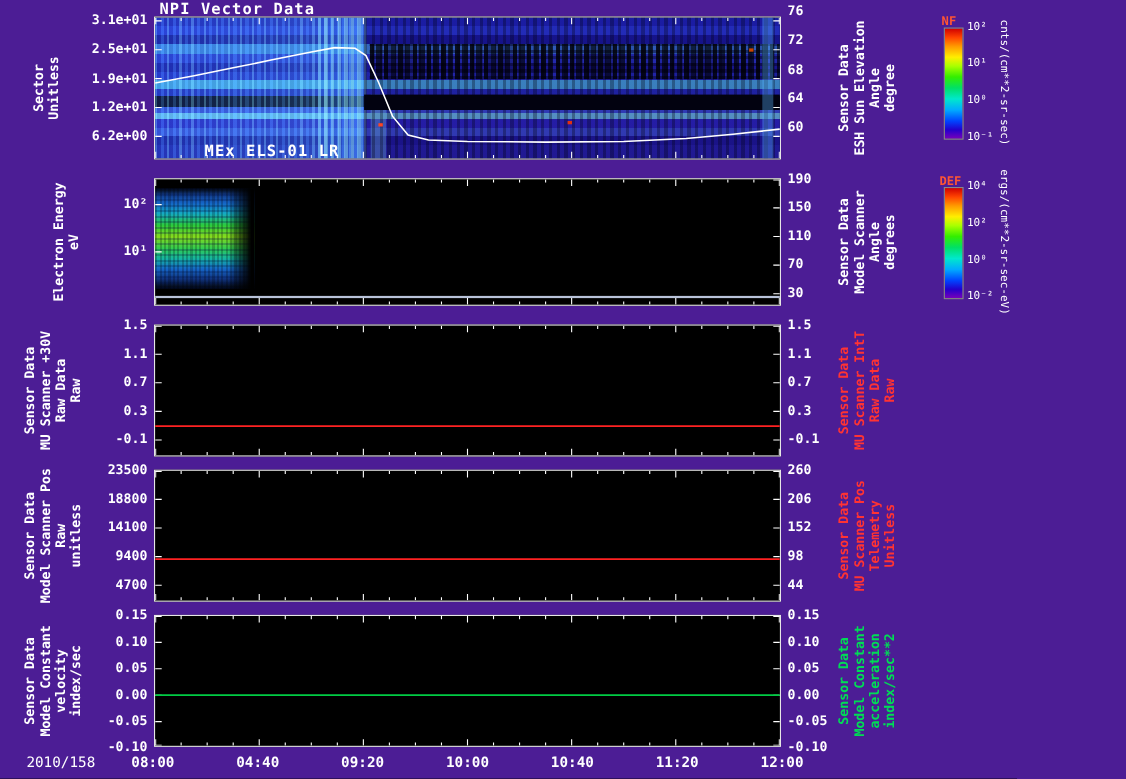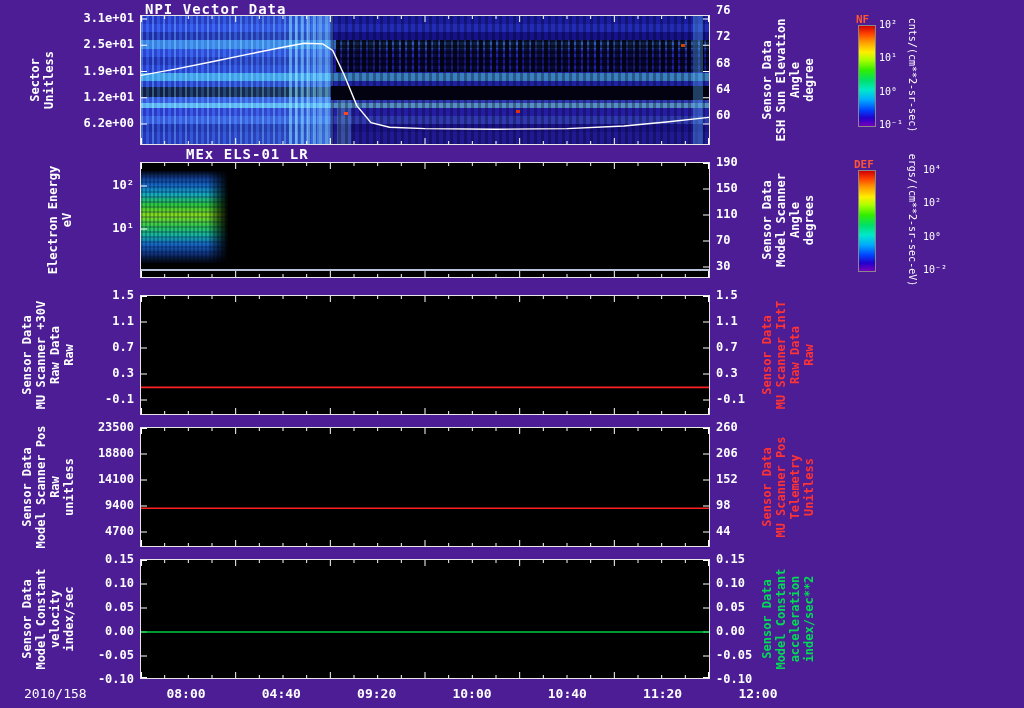--- a/index.html
+++ b/index.html
@@ -21,21 +21,21 @@
   .rlabel span{display:block;}
   .rlabel.units{transform:translate(-50%,-50%) rotate(90deg);font-size:10px;font-weight:normal;}
   .red{color:#ff3333;}
   .green{color:#00dd55;}
   .cbar-title{position:absolute;font-size:11px;font-weight:bold;color:#ff5533;}
   .cbar{position:absolute;width:16px;border:1px solid #888;
         background:linear-gradient(180deg,#d00000 0%,#ff4400 8%,#ff9900 16%,#ffee00 26%,
           #aaff00 34%,#33ee00 44%,#00e066 54%,#00e8cc 64%,#00aaff 74%,#0044ff 84%,
           #2200cc 92%,#7700bb 100%);}
   .xlabels{position:absolute;left:116px;top:686px;width:618px;display:flex;
-           justify-content:space-between;font-size:13px;font-weight:bold;margin-left:47px;}
+           justify-content:space-between;font-size:13px;font-weight:bold;}
   .xlabels span{width:46px;text-align:center;}
   .date{position:absolute;left:24px;top:686px;font-size:13px;font-weight:normal;}
 
   
   .npi-stripes{position:absolute;inset:0;background:linear-gradient(180deg,
     #2026c8 0px,#2026c8 8px,#2a3ae6 8px,#2a3ae6 16px,#181aa8 16px,#181aa8 24px,
     #3f8df0 24px,#3f8df0 33px,#2a3ae0 33px,#2a3ae0 41px,#1a1cb4 41px,#1a1cb4 49px,
     #2430d4 49px,#2430d4 57px,#49b4f4 57px,#49b4f4 65px,#2230cc 65px,#2230cc 71px,
     #04041a 71px,#04041a 81px,#3a55ea 81px,#3a55ea 87px,#70d0ff 87px,#70d0ff 92px,
     #2a2ad4 92px,#2a2ad4 100px,#3a55e8 100px,#3a55e8 108px,#191caa 108px,#191caa 116px,
@@ -182,21 +182,21 @@
   <div class="cbar-title" style="left:856px;top:13px;">NF</div>
   <div class="cbar" style="left:858px;top:25px;height:100px;"></div>
   <div class="ticks right cticks" style="left:879px;width:36px;top:18px;height:114px;">
       <span>10²</span>
       <span>10¹</span>
       <span>10⁰</span>
       <span>10⁻¹</span>
     </div>
   <div class="rlabel units" style="left:912px;top:75px;">cnts/(cm**2-sr-sec)</div>
 
-  <div class="title" style="left:145px;top:146px;padding-left:41px;">MEx ELS-01 LR</div>
+  <div class="title" style="left:145px;top:130px;padding-left:41px;">MEx ELS-01 LR</div>
 
   <div class="plot" id="plot-p2" style="top:162px;height:116px;">
     <div class="els-blob"></div>
     <div class="els-baseline"></div>
   <svg width="568" height="114">
         <line x1="0.5" y1="0" x2="0.5" y2="6" stroke="#fff" stroke-width="1"></line>
         <line x1="0.5" y1="108" x2="0.5" y2="114" stroke="#fff" stroke-width="1"></line>
         <line x1="23.666666666666664" y1="0" x2="23.666666666666664" y2="3" stroke="#fff" stroke-width="1"></line>
         <line x1="23.666666666666664" y1="111" x2="23.666666666666664" y2="114" stroke="#fff" stroke-width="1"></line>
         <line x1="47.33333333333333" y1="0" x2="47.33333333333333" y2="3" stroke="#fff" stroke-width="1"></line>
@@ -272,21 +272,21 @@
     </div>
   <div class="rlabel" style="left:788px;top:220px;">
       <span>Sensor Data</span>
       <span>Model Scanner</span>
       <span>Angle</span>
       <span>degrees</span>
     </div>
 
   <div class="cbar-title" style="left:854px;top:158px;">DEF</div>
   <div class="cbar" style="left:858px;top:170px;height:100px;"></div>
-  <div class="ticks right cticks" style="left:879px;width:36px;top:163px;height:114px;margin-left:44px;">
+  <div class="ticks right cticks" style="left:879px;width:36px;top:163px;height:114px;">
       <span>10⁴</span>
       <span>10²</span>
       <span>10⁰</span>
       <span>10⁻²</span>
     </div>
   <div class="rlabel units" style="left:912px;top:220px;">ergs/(cm**2-sr-sec-eV)</div>
 
   <div class="plot" id="plot-p3" style="top:295px;height:120px;">
       <svg width="568" height="118">
         <line x1="0.5" y1="0" x2="0.5" y2="6" stroke="#fff" stroke-width="1"></line>

